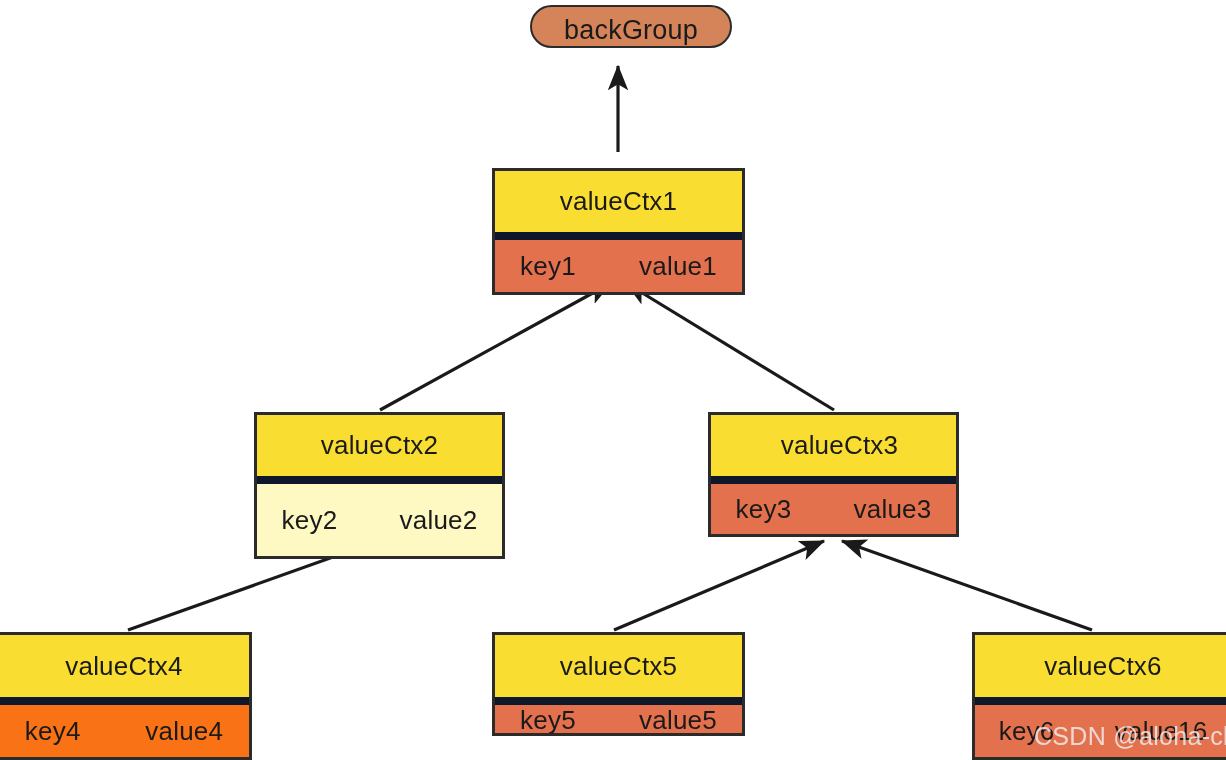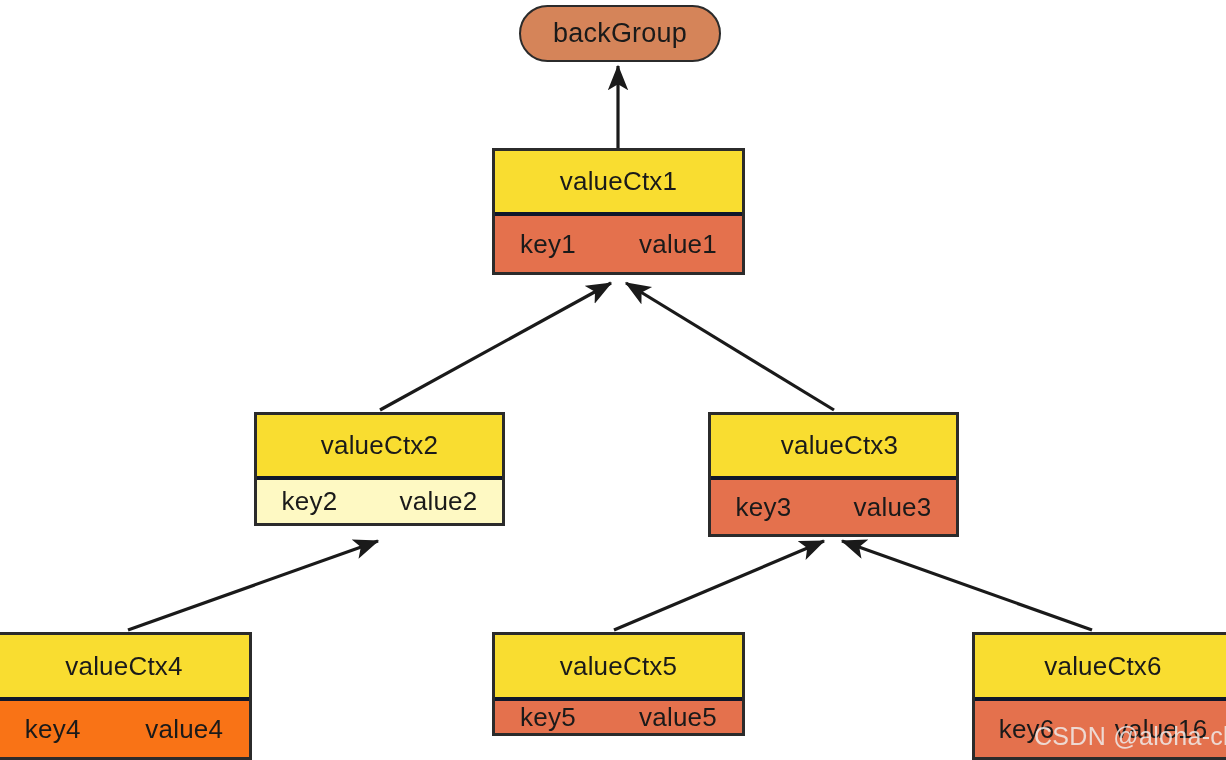--- a/index.html
+++ b/index.html
@@ -52,21 +52,21 @@
     color: #1a1a1a;
     font-size: 26px;
     display: flex;
     align-items: center;
     justify-content: center;
     letter-spacing: 0.2px;
     flex: 0 0 auto;
   }
   .ctx-kv {
     background: #e4714d;
-    border-top: 4px solid #0f172a;
+    border-top: 8px solid #0f172a;
     color: #1a1a1a;
     font-size: 26px;
     display: flex;
     align-items: center;
     justify-content: space-around;
     letter-spacing: 0.2px;
     flex: 1 1 auto;
     padding: 0 12px;
     box-sizing: border-box;
     gap: 37px;
@@ -96,33 +96,33 @@
     <g id="edge-group" stroke="#1a1a1a" stroke-width="3.2" fill="none">
         <line x1="618" y1="152" x2="618" y2="66" marker-end="url(#arrowhead)"></line>
         <line x1="380" y1="410" x2="611" y2="283" marker-end="url(#arrowhead)"></line>
         <line x1="834" y1="410" x2="626" y2="283" marker-end="url(#arrowhead)"></line>
         <line x1="128" y1="630" x2="378" y2="541" marker-end="url(#arrowhead)"></line>
         <line x1="614" y1="630" x2="824" y2="541" marker-end="url(#arrowhead)"></line>
         <line x1="1092" y1="630" x2="842" y2="541" marker-end="url(#arrowhead)"></line>
       </g>
   </svg>
 
-  <div class="pill" id="node-root" style="left: 519px; top: 5px; width: 202px; height: 57px; background: rgb(213, 132, 89);">
+  <div class="pill" id="node-root" style="left: 530px; top: 5px; width: 202px; height: 43px; background: rgb(213, 132, 89); align-items: flex-end;">
     <span>backGroup</span>
   </div>
 
   <div id="node-layer">
-      <div class="ctx" style="left: 492px; top: 148px; width: 253px; height: 127px;">
+      <div class="ctx" style="left: 492px; top: 168px; width: 253px; height: 127px;">
         <div class="ctx-title" style="height: 61px; background: rgb(249, 221, 48);">valueCtx1</div>
         <div class="ctx-kv" style="background: rgb(228, 113, 77);">
           <span class="ctx-key">key1</span>
           <span class="ctx-val">value1</span>
         </div>
       </div>
-      <div class="ctx" style="left: 254px; top: 412px; width: 251px; height: 114px;">
+      <div class="ctx" style="left: 254px; top: 412px; width: 251px; height: 147px;">
         <div class="ctx-title" style="height: 61px; background: rgb(249, 221, 48);">valueCtx2</div>
         <div class="ctx-kv" style="background: #fef9c3;">
           <span class="ctx-key">key2</span>
           <span class="ctx-val">value2</span>
         </div>
       </div>
       <div class="ctx" style="left: 708px; top: 412px; width: 251px; height: 125px;">
         <div class="ctx-title" style="height: 61px; background: rgb(249, 221, 48); padding-left: 12px;">valueCtx3</div>
         <div class="ctx-kv" style="background: rgb(228, 113, 77); text-align: center;">
           <span class="ctx-key">key3</span>

